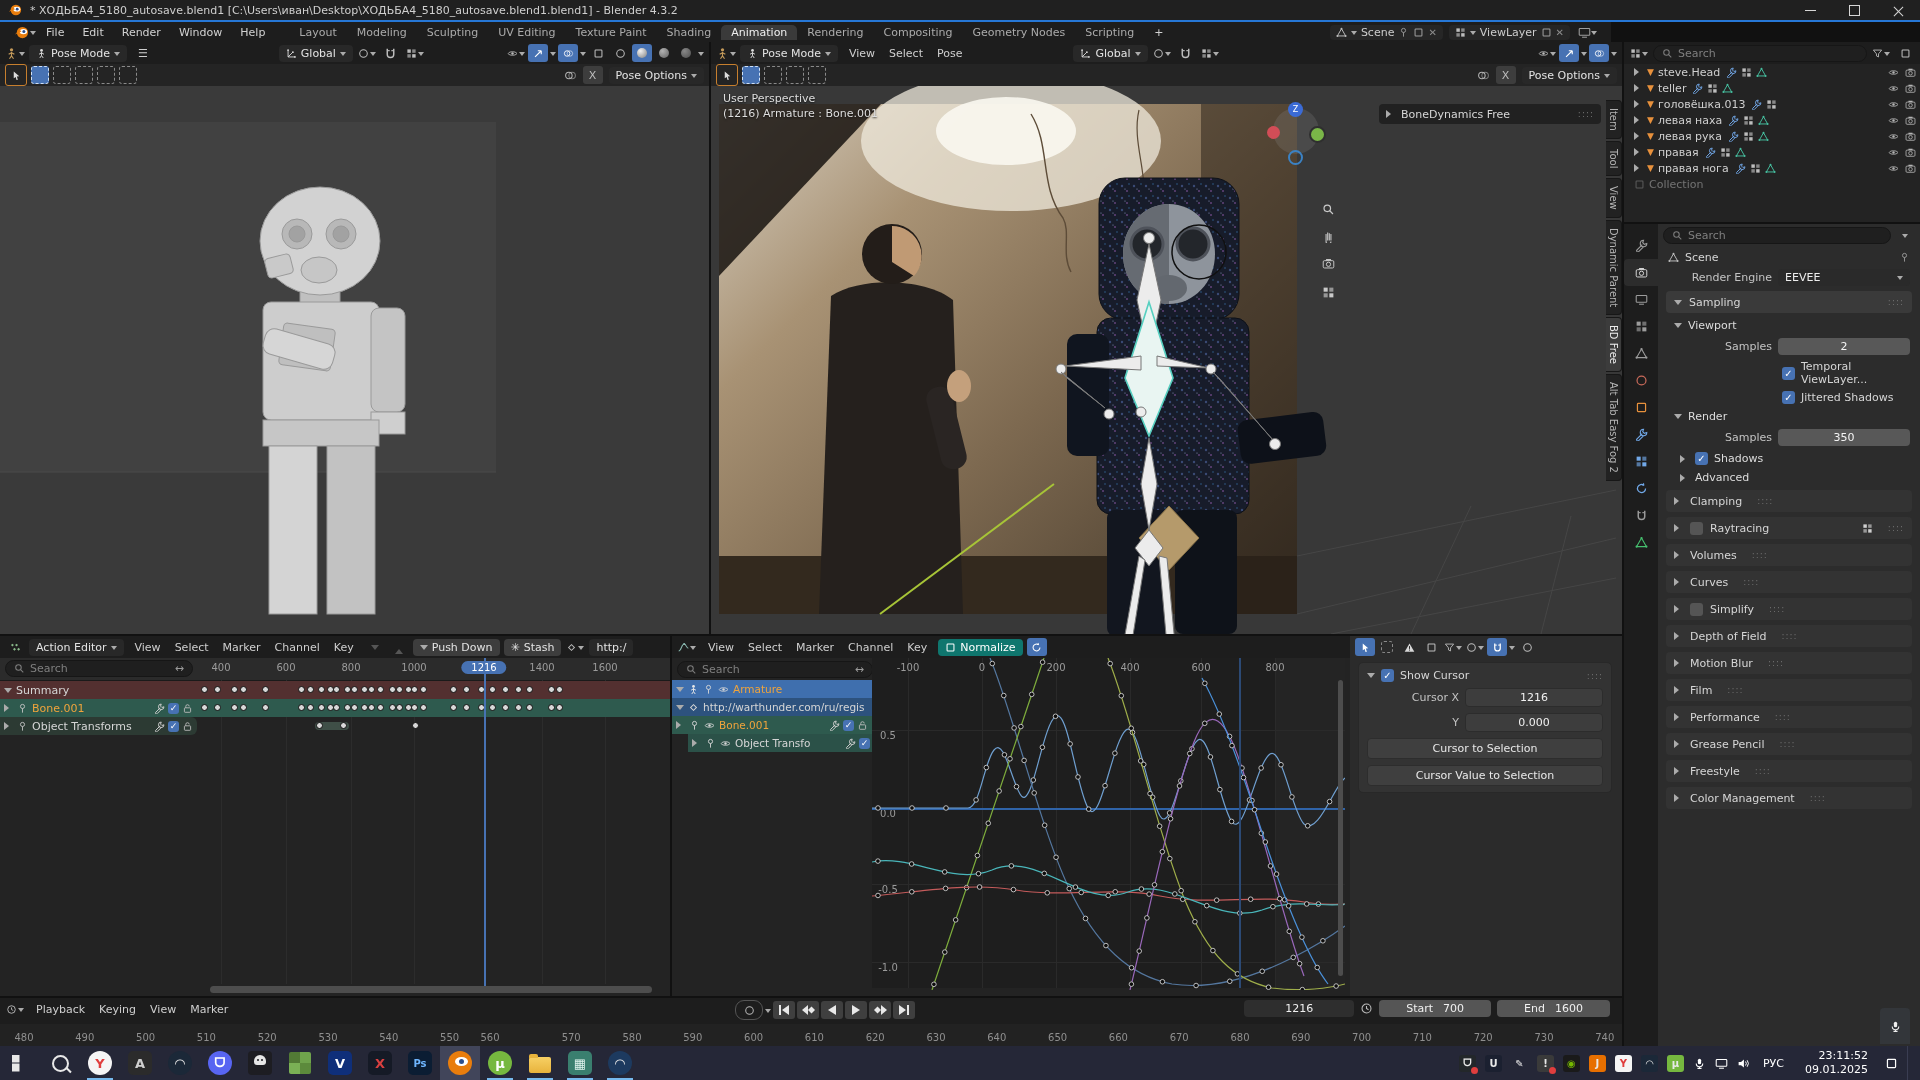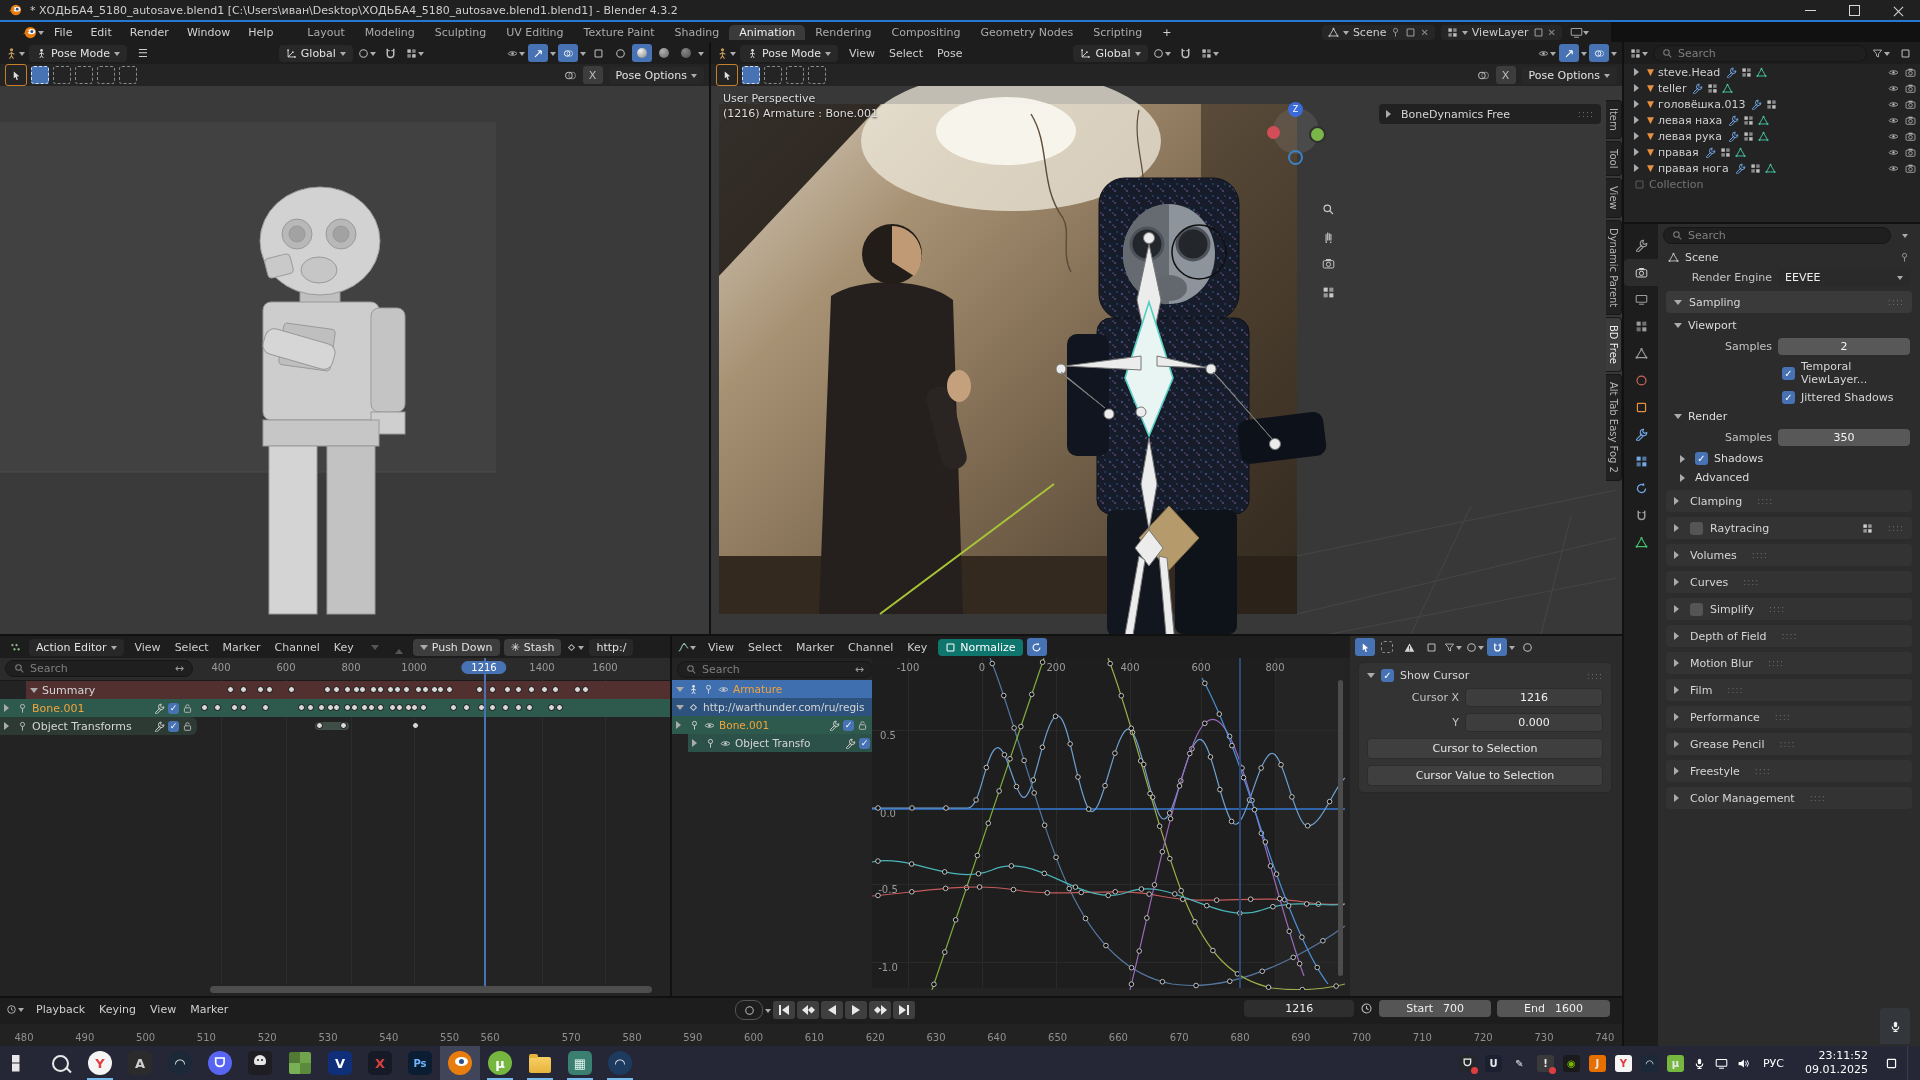--- a/index.html
+++ b/index.html
@@ -10,21 +10,21 @@
   #titlebar{position:absolute;left:0;top:0;width:1920px;height:20px;background:#202020;display:flex;align-items:center;padding-left:8px;box-sizing:border-box;color:#cfcfcf;}
   #titlebar .logo{width:14px;height:14px;margin-right:8px;}
   .winbtns{margin-left:auto;display:flex;height:20px;}
   .winbtn{width:44px;height:20px;display:flex;align-items:center;justify-content:center;}
   .wb-min{width:11px;height:1px;background:#d6d6d6;}
   .wb-max{width:9px;height:9px;border:1px solid #d6d6d6;}
   .wb-x{position:relative;width:11px;height:11px;}
   .wb-x::before,.wb-x::after{content:"";position:absolute;left:5px;top:0;width:1px;height:13px;background:#d6d6d6;}
   .wb-x::before{transform:rotate(45deg);} .wb-x::after{transform:rotate(-45deg);}
   #accent{position:absolute;left:0;top:20px;width:1920px;height:2px;background:#2677d6;}
-  #menubar{position:absolute;left:0;top:22px;width:1611px;height:20px;background:#1d1d1d;display:flex;align-items:center;padding:0 22px;box-sizing:border-box;gap:1px;}
+  #menubar{position:absolute;left:0;top:22px;width:1611px;height:20px;background:#1d1d1d;display:flex;align-items:center;padding:0 14px;box-sizing:border-box;gap:1px;}
   .mitem{padding:1px 9px;border-radius:4px;color:#d2d2d2;white-space:nowrap;}
   .wstab{padding:1px 10px;border-radius:5px 5px 0 0;color:#ababab;white-space:nowrap;}
   .wstab.active{background:#3a3a3a;color:#f0f0f0;}
   .idpill{display:flex;align-items:center;gap:4px;background:#262626;border-radius:4px;padding:1px 6px;margin-left:6px;color:#cdcdcd;}
   .idpill .x{color:#8d8d8d;font-size:10px;}
   
   .vph{height:22px;background:#1d1d1d;display:flex;align-items:center;gap:4px;padding:0 5px;box-sizing:border-box;white-space:nowrap;}
   .vph2{height:22px;background:#242424;display:flex;align-items:center;gap:4px;padding:0 5px;box-sizing:border-box;}
   .dd{display:flex;align-items:center;gap:4px;background:#282828;border-radius:4px;padding:2px 7px;color:#e2e2e2;}
   .caret{width:0;height:0;border:3px solid transparent;border-top:4px solid #ababab;margin-top:4px;}
@@ -69,21 +69,21 @@
   .psub{display:flex;align-items:center;gap:6px;margin:6px 16px;color:#dcdcdc;}
   
   .ruler{position:absolute;left:0;top:22px;right:0;height:22px;background:#2b2b2b;border-bottom:1px solid #1a1a1a;}
   .rlabel{position:absolute;top:4px;transform:translateX(-50%);color:#9b9b9b;font-size:10px;}
   .vline{position:absolute;top:0;bottom:0;width:1px;background:#2c2c2c;}
   .hline{position:absolute;height:1px;background:#2a2a2a;}
   .chrow{position:absolute;left:0;right:0;height:18px;display:flex;align-items:center;}
   .ch-name{width:197px;height:18px;display:flex;align-items:center;gap:4px;padding:0 4px;box-sizing:border-box;border-radius:0 6px 6px 0;}
   .keysar{position:absolute;left:197px;right:0;top:0;height:18px;}
   .kf{position:absolute;top:5px;width:7px;height:7px;border-radius:50%;background:#d8d8d8;border:1px solid #0f0f0f;box-sizing:border-box;}
-  .row-sum{background:#533030;margin-left:26px;}
+  .row-sum{background:#533030;}
   .row-bone{background:#2e5a4e;}
   .row-obj .ch-name{background:#2c3a33;}
   .oname{color:#f0a43c;}
   .playhead{position:absolute;top:22px;bottom:10px;width:2px;background:#4772b3;}
   .fbadge{position:absolute;top:25px;transform:translateX(-50%);background:#4772b3;color:#fff;border-radius:9px;padding:1px 10px;font-size:10px;}
   .gch{position:absolute;left:0;width:200px;height:18px;display:flex;align-items:center;gap:4px;padding:0 4px;box-sizing:border-box;font-size:10.5px;}
   .g-blue{background:#3f6fae;} .g-blue2{background:#2d527e;} .g-green{background:#2e5a4e;} .g-green2{background:#2b5148;margin-left:16px;}
   .hscroll{position:absolute;height:7px;background:#4d4d4d;border-radius:4px;}
   .vscroll{position:absolute;width:5px;background:#4d4d4d;border-radius:3px;}
   

